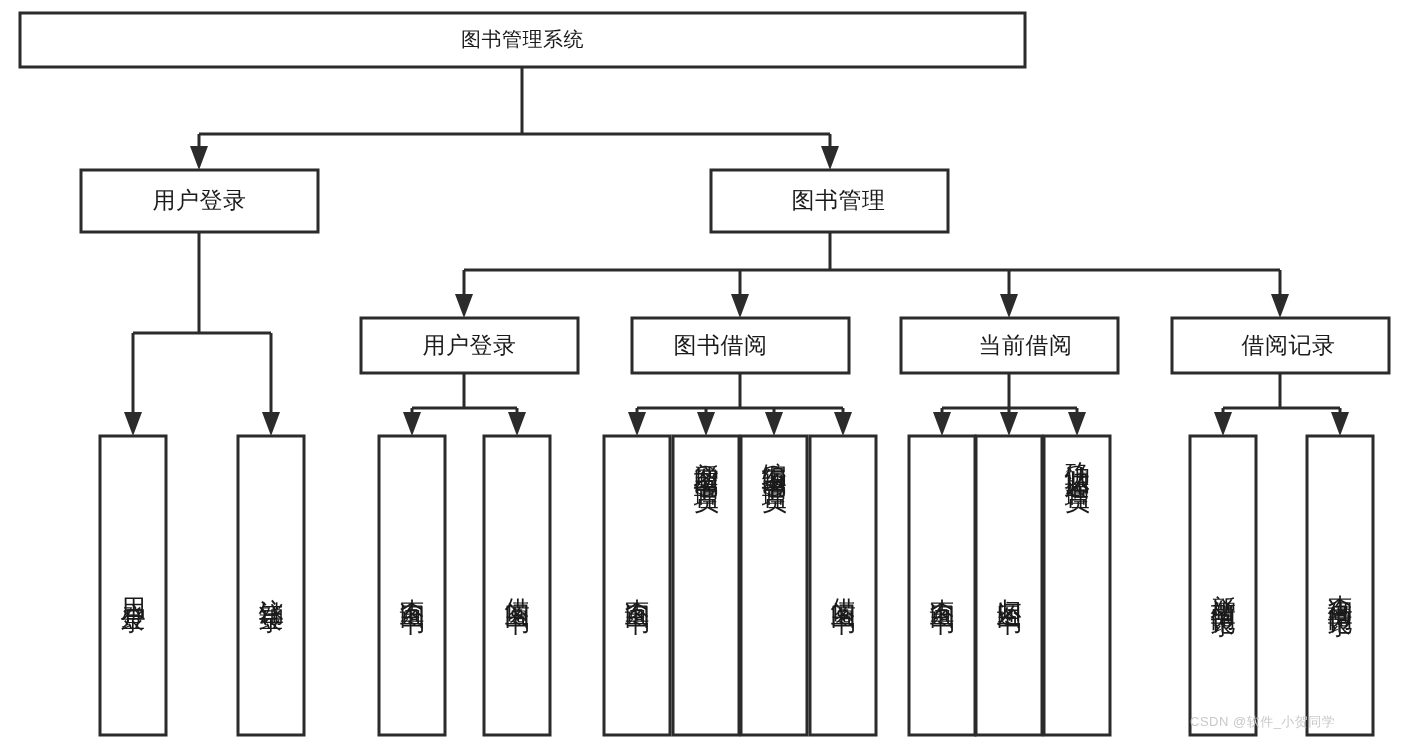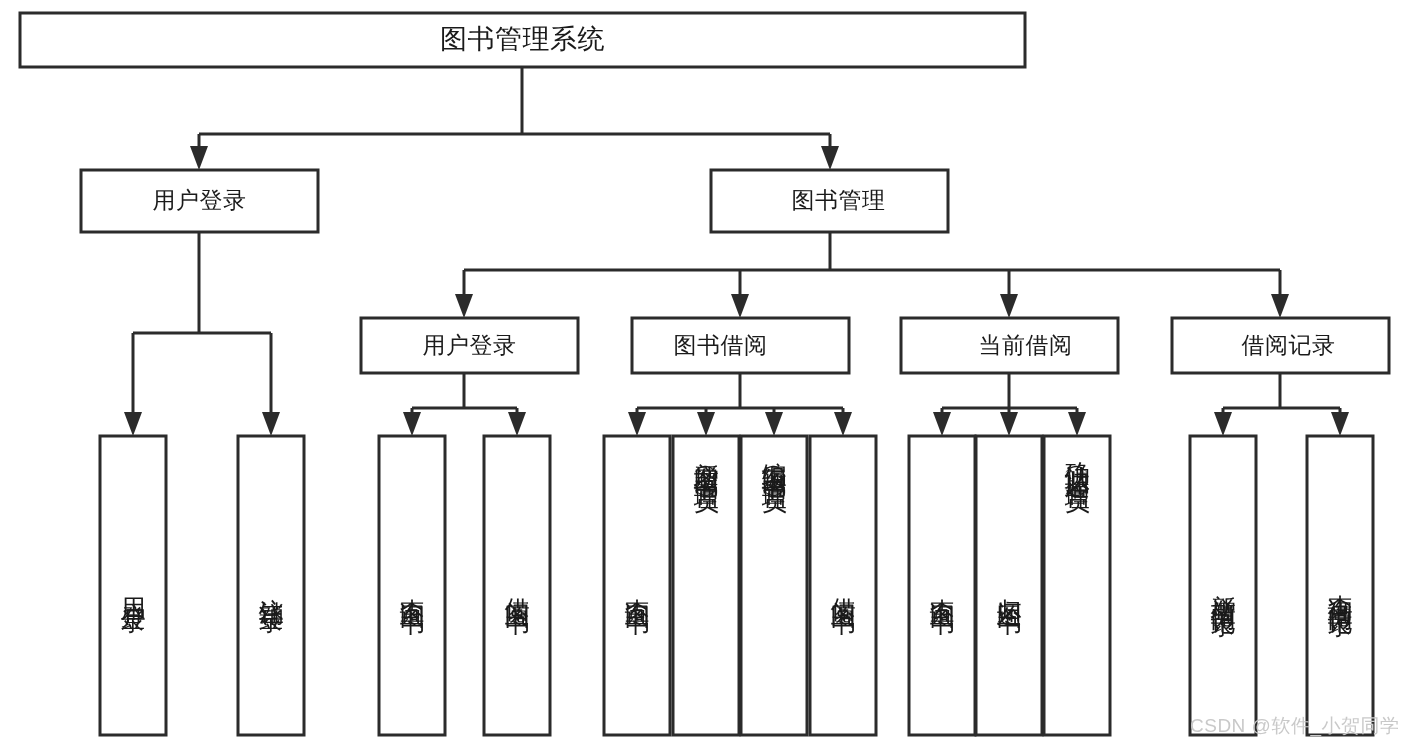--- a/index.html
+++ b/index.html
@@ -51,39 +51,39 @@
     line-height: 1.18;
     text-align: center;
     pointer-events: none;
     box-sizing: border-box;
   }
   .label-h {
     font-size: 23px;
     letter-spacing: 0.5px;
   }
   .label-root {
-    font-size: 27px;
+    font-size: 20px;
     letter-spacing: 0.5px;
   }
   .label-v {
     writing-mode: vertical-rl;
     text-orientation: upright;
     font-size: 25px;
     letter-spacing: 4px;
     align-items: center;
     justify-content: center;
   }
   .label-v.top-aligned {
     justify-content: flex-start;
     padding-top: 6px;
   }
   .watermark {
     position: absolute;
     color: #c9c9c9;
-    font-size: 19px;
+    font-size: 13px;
     letter-spacing: 0.5px;
     white-space: nowrap;
     pointer-events: none;
   }
 </style>
 </head>
 <body>
 
 <div id="canvas">
 

